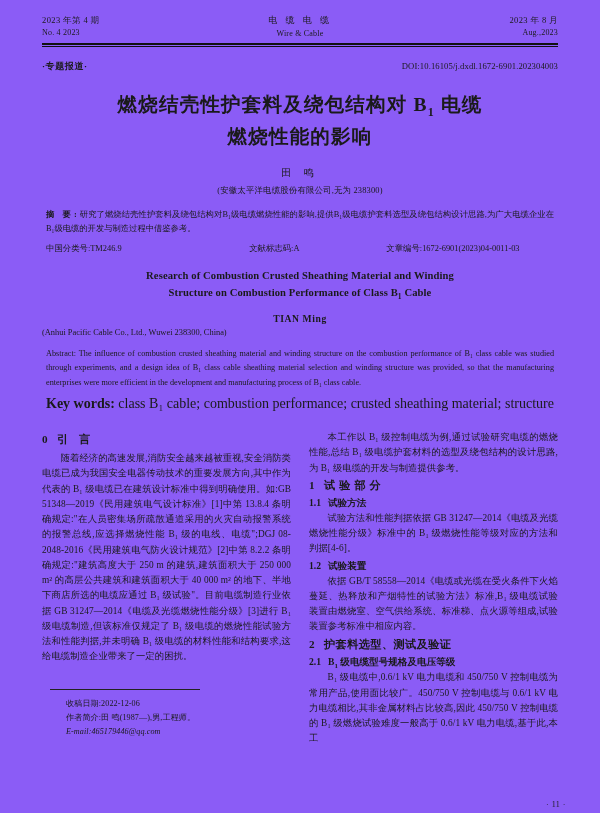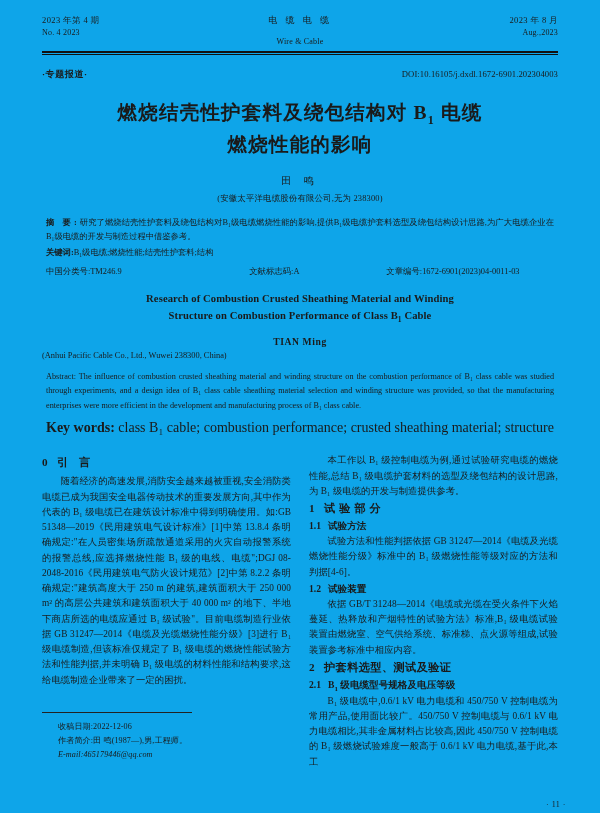--- a/index.html
+++ b/index.html
@@ -14,34 +14,34 @@
     color: #1a1a1a;
     position: relative;
     overflow: hidden;
   }
   .page {
     width: 600px;
     height: 813px;
     box-sizing: border-box;
     padding: 14px 42px 0 42px;
     position: relative;
-    background: #0ea5e9;
+    background: #8b5cf6;
   }
 
   
   .runhead {
     display: flex;
     justify-content: space-between;
     align-items: flex-start;
     font-size: 8.5px;
     line-height: 1.55;
   }
   .runhead .col { display: flex; flex-direction: column; }
   .runhead .col.left  { align-items: flex-start; text-align: left; }
-  .runhead .col.mid   { align-items: center; text-align: center; gap: 8px; }
+  .runhead .col.mid   { align-items: center; text-align: center; }
   .runhead .col.right { align-items: flex-end; text-align: right; }
   .rh-cn { letter-spacing: .4px; }
   .rh-mid-cn { letter-spacing: 3px; font-size: 9px; }
   .rh-en { font-size: 8px; letter-spacing: .2px; }
 
   .rule {
     margin-top: 3px;
     height: 2px;
     background: #111;
     position: relative;
@@ -185,21 +185,21 @@
     line-height: 1.64;
     text-align: justify;
     margin: 0 0 0 0;
     text-indent: 2em;
     letter-spacing: .1px;
   }
 
   
   .footnote {
     position: absolute;
-    left: 0;
+    left: 8px;
     bottom: 8px;
     width: 86%;
   }
   .fn-rule {
     width: 150px;
     height: 1px;
     background: #222;
     margin-bottom: 7px;
   }
   .fn-line {
@@ -250,23 +250,20 @@
     </div>
     <div>燃烧性能的影响</div>
   </div>
 
   <div class="author-cn">田  鸣</div>
   <div class="affil-cn">(安徽太平洋电缆股份有限公司,无为 238300)</div>
 
   <div class="abs-cn">
     <span class="lbl">摘  要:</span><span>研究了燃烧结壳性护套料及绕包结构对B₁级电缆燃烧性能的影响,提供B₁级电缆护套料选型及绕包结构设计思路,为广大电缆企业在B₁级电缆的开发与制造过程中借鉴参考。</span>
   </div>
-  <div class="kw-cn">
-    <span class="lbl">关键词:</span><span>B₁级电缆;燃烧性能;结壳性护套料;结构</span>
-  </div>
 
   <div class="clsline">
     <div class="c1">中国分类号:TM246.9</div>
     <div class="c2">文献标志码:A</div>
     <div class="c3">文章编号:1672-6901(2023)04-0011-03</div>
   </div>
 
   <div class="title-en">
     <div>Research of Combustion Crusted Sheathing Material and Winding</div>
     <div>
@@ -307,21 +304,21 @@
       </div>
 
       <div class="sub-h">
         <span class="num">1.1</span><span>试验方法</span>
       </div>
       <p class="para">试验方法和性能判据依据 GB 31247—2014《电缆及光缆燃烧性能分级》标准中的 B₁ 级燃烧性能等级对应的方法和判据[4-6]。</p>
 
       <div class="sub-h">
         <span class="num">1.2</span><span>试验装置</span>
       </div>
-      <p class="para">依据 GB/T 31248—2014《电缆或光缆在受火条件下火焰蔓延、热释放和产烟特性的试验方法》标准,B₁ 级电缆试验装置由燃烧室、空气供给系统、标准梯、点火源等组成,试验装置参考标准中相应内容。</p>
+      <p class="para">依据 GB/T 58558—2014《电缆或光缆在受火条件下火焰蔓延、热释放和产烟特性的试验方法》标准,B₁ 级电缆试验装置由燃烧室、空气供给系统、标准梯、点火源等组成,试验装置参考标准中相应内容。</p>
 
       <div class="sec-h">
         <span class="num">2</span><span>护套料选型、测试及验证</span>
       </div>
 
       <div class="sub-h">
         <span class="num">2.1</span><span>B</span><sub>1</sub><span> 级电缆型号规格及电压等级</span>
       </div>
       <p class="para">B₁ 级电缆中,0.6/1 kV 电力电缆和 450/750 V 控制电缆为常用产品,使用面比较广。450/750 V 控制电缆与 0.6/1 kV 电力电缆相比,其非金属材料占比较高,因此 450/750 V 控制电缆的 B₁ 级燃烧试验难度一般高于 0.6/1 kV 电力电缆,基于此,本工</p>
     </div>

